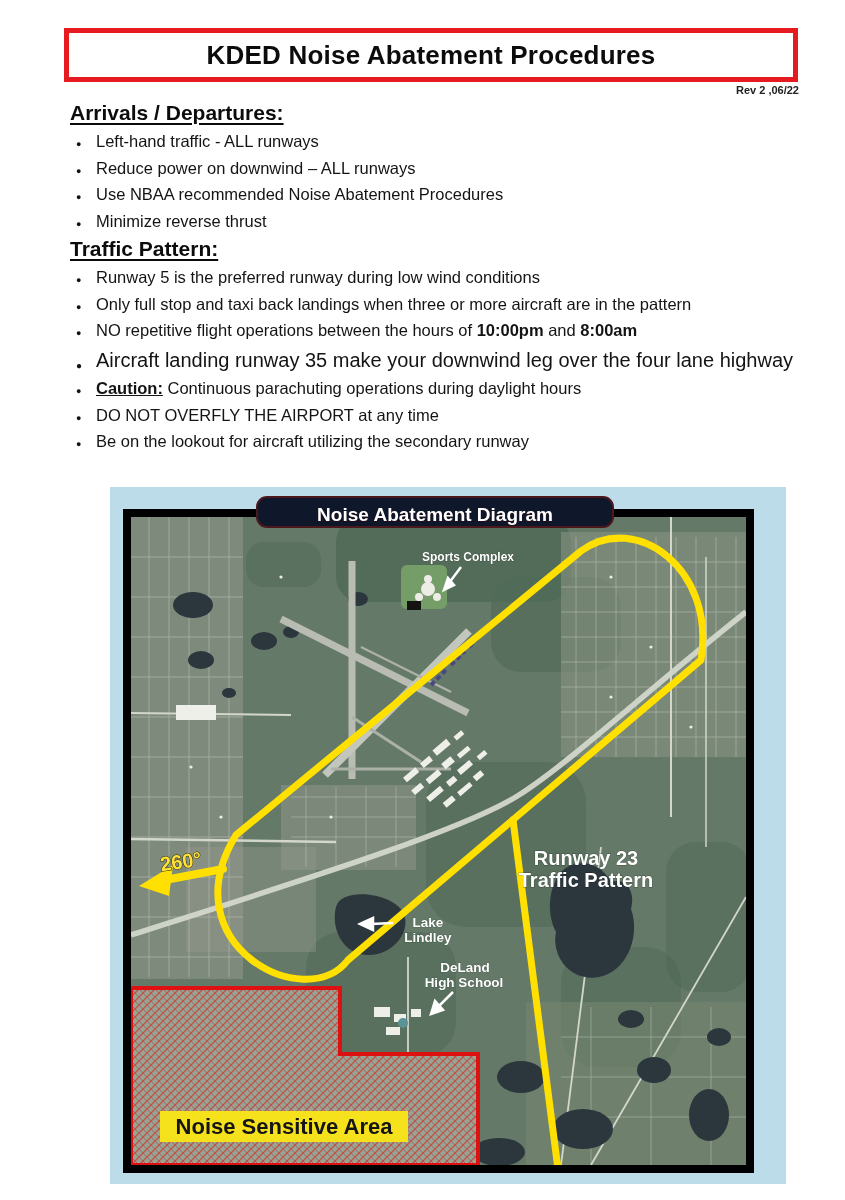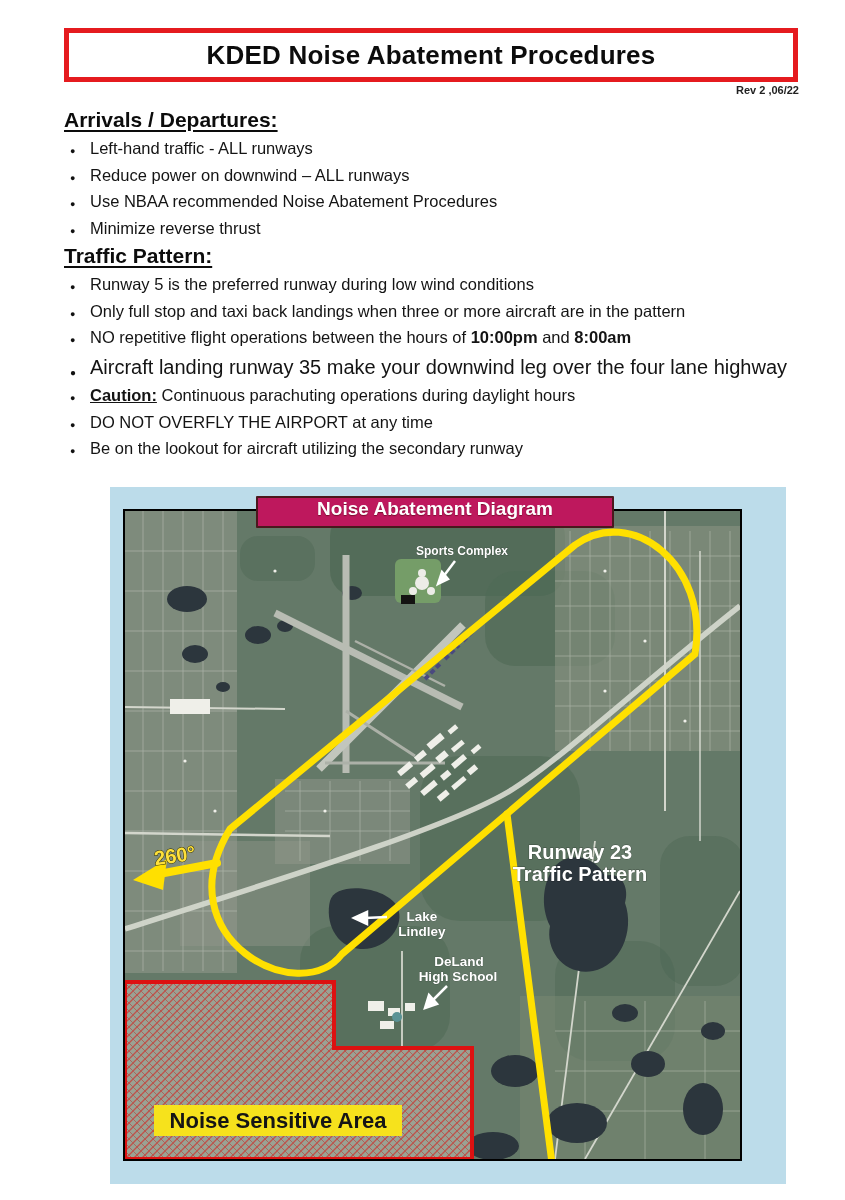--- a/index.html
+++ b/index.html
@@ -8,21 +8,21 @@
     font-family:"Liberation Sans", sans-serif;color:#111;overflow:hidden;
   }
   
   #title-box{
     position:absolute;left:64px;top:28px;width:724px;height:44px;
     border:5px solid #e51b1f;display:flex;align-items:center;justify-content:center;
   }
   #title-box .t{font-size:26px;font-weight:bold;letter-spacing:.2px;color:#0c0c0c;}
   #rev{position:absolute;top:84px;left:0;right:46px;text-align:right;font-size:11px;font-weight:600;color:#222;}
   
-  #textcol{position:absolute;left:64px;top:100px;width:740px;margin-top:7px;}
+  #textcol{position:absolute;left:70px;top:100px;width:740px;}
   .sec-heading{
     font-size:21px;font-weight:bold;color:#0c0c0c;margin:1px 0 6px 0;
     text-decoration:underline;text-decoration-thickness:2px;text-underline-offset:3px;
   }
   ul.bullets{list-style:none;margin:0 0 2px 0;padding:0;}
   ul.bullets li{
     position:relative;padding-left:26px;font-size:16.5px;line-height:21px;
     margin-bottom:5.5px;color:#141414;
   }
   ul.bullets li::before{
@@ -31,26 +31,26 @@
   ul.bullets li.large{font-size:20px;line-height:26px;}
   ul.bullets li.large::before{top:6px;font-size:10px;}
   .seg-b{font-weight:bold;}
   .seg-u{text-decoration:underline;}
   
   #map-panel{
     position:absolute;left:110px;top:487px;width:676px;height:697px;background:#bcdcea;
   }
   #photo{
     position:absolute;left:13px;top:22px;width:615px;height:648px;
-    border:2px solid #000000;background:#8b5cf6;
+    border:8px solid #000000;background:#8b5cf6;
   }
   #diagram-title{
     position:absolute;left:146px;top:9px;width:354px;height:28px;z-index:5;
-    background:#be185d;border:2px solid #4a181d;border-radius:1px;
-    display:flex;align-items:flex-start;justify-content:center;
+    background:#0f172a;border:2px solid #4a181d;border-radius:11px;
+    display:flex;align-items:flex-end;justify-content:center;
     color:#ffffff;font-size:19px;font-weight:bold;text-shadow:0 1px 1px rgba(60,0,0,.5);
   }
   svg text{font-family:"Liberation Sans", sans-serif;}
 </style>
 </head>
 <body>
 
 <div id="page">
 
   <div id="title-box">

